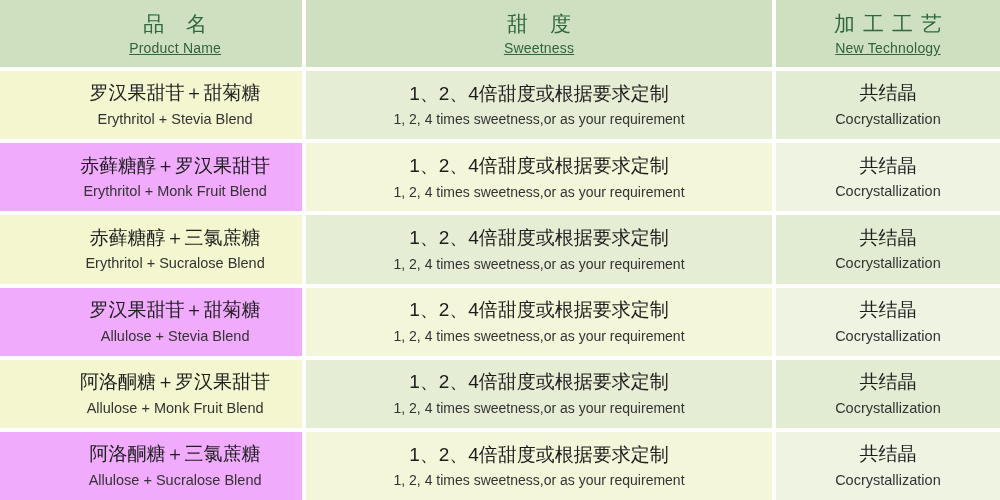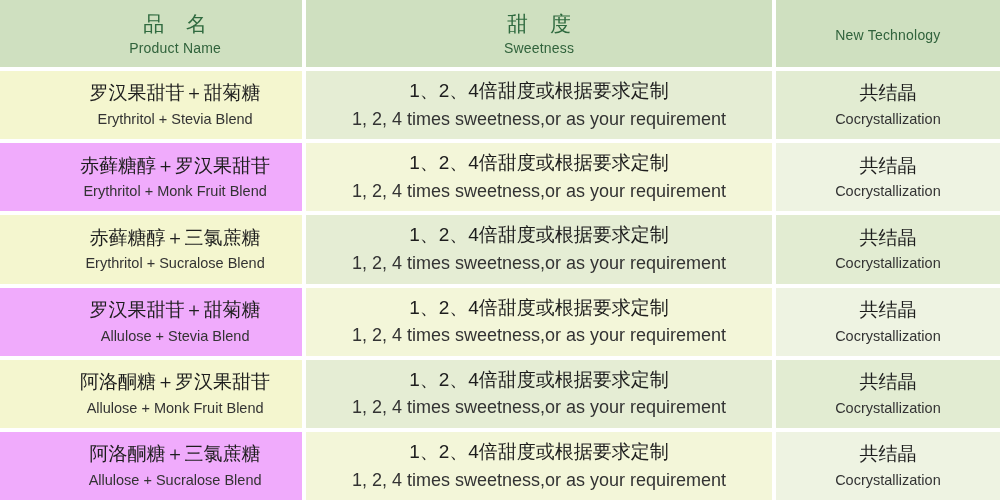--- a/index.html
+++ b/index.html
@@ -56,20 +56,21 @@
     letter-spacing: 8px;
     text-indent: 8px;
     font-weight: normal;
     line-height: 1.25;
   }
   .header-row .en {
     font-size: 14px;
     color: #31633c;
     margin-top: 3px;
     letter-spacing: 0.2px;
+    text-decoration: underline;
   }
 
   
   .c-name-a { background: #f4f6cf; }
   .c-name-b { background: #f0abfc; }
   .c-sweet-a { background: #e5edd4; }
   .c-sweet-b { background: #f3f6d9; }
   .c-tech-a { background: #e2ecd2; }
   .c-tech-b { background: #eef3e2; }
 
@@ -80,37 +81,38 @@
     white-space: nowrap;
   }
   .en-text {
     font-size: 14.5px;
     color: #333333;
     margin-top: 4px;
     line-height: 1.3;
     white-space: nowrap;
   }
   .col-sweet .cn-text { font-size: 19px; }
-  .col-sweet .en-text { font-size: 18px; }
+  .col-sweet .en-text { font-size: 14px; }
 </style>
 </head>
 <body>
 
 <div class="table">
 
   <div class="row header-row">
     <div class="cell col-name">
       <div class="cn">品  名</div>
       <div class="en">Product Name</div>
     </div>
     <div class="cell col-sweet">
       <div class="cn">甜  度</div>
       <div class="en">Sweetness</div>
     </div>
     <div class="cell col-tech">
+      <div class="cn">加工工艺</div>
       <div class="en">New Technology</div>
     </div>
   </div>
 
   <div class="row body-row">
     <div class="cell col-name c-name-a">
       <div class="cn-text">罗汉果甜苷＋甜菊糖</div>
       <div class="en-text">Erythritol + Stevia Blend</div>
     </div>
     <div class="cell col-sweet c-sweet-a">

